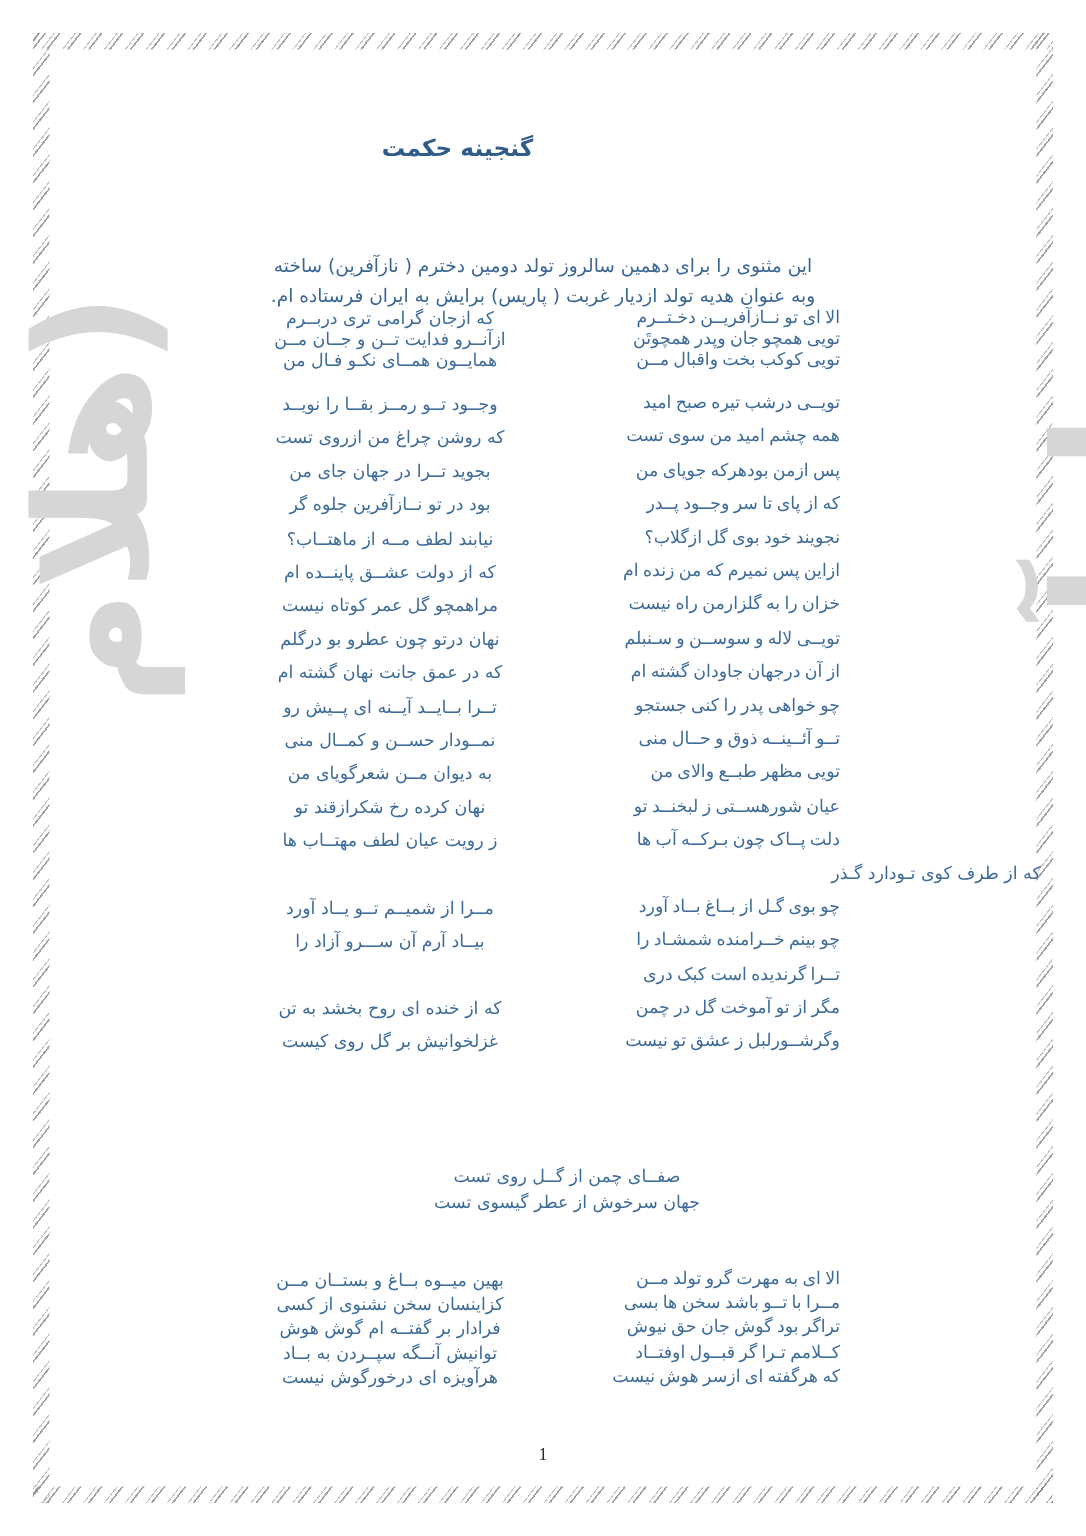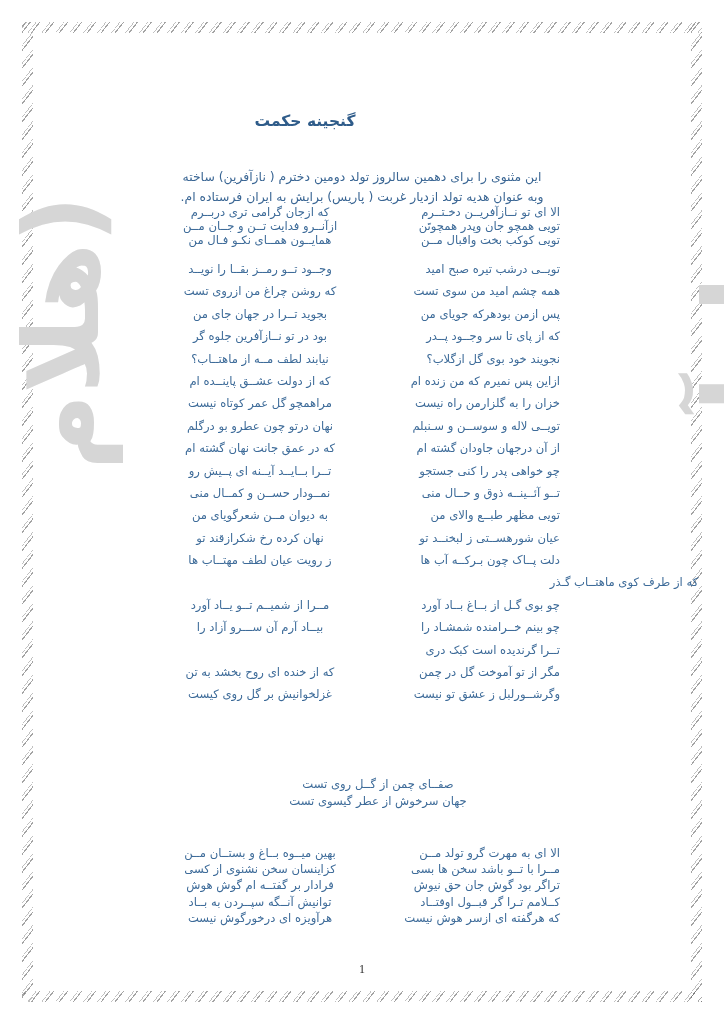--- a/index.html
+++ b/index.html
@@ -95,21 +95,21 @@
     position: absolute;
     left: 0;
     top: 0;
     width: 724px;
     height: 1024px;
     z-index: 2;
   }
 
   .doc-title {
     position: absolute;
-    top: 112px;
+    top: 90px;
     left: 0;
     width: 610px;
     text-align: center;
     font-size: 15.5px;
     font-weight: 700;
     color: #2f5c8a;
     letter-spacing: 1px;
   }
 
   .intro {
@@ -141,20 +141,21 @@
   }
   .hemi {
     white-space: nowrap;
     text-align: center;
   }
   .hemi-a {           
     width: 200px;
     margin-right: 164px;
     text-align: right;
     direction: rtl;
+    font-family: Liberation Serif, serif;
   }
   .hemi-b {           
     width: 200px;
     direction: rtl;
   }
 
   .blk-a .couplet { height: 14px; line-height: 14px; }
   .blk-b .couplet { height: 22.4px; line-height: 22.4px; }
   .blk-c .couplet { height: 16.2px; line-height: 16.2px; }
 
@@ -270,21 +271,21 @@
       </div>
       <div class="couplet">
         <span class="hemi hemi-a">عیان شورهســتی ز لبخنــد تو</span>
         <span class="hemi hemi-b">نهان کرده رخ شکرازقند تو</span>
       </div>
       <div class="couplet">
         <span class="hemi hemi-a">دلت پــاک چون بـرکــه  آب ها</span>
         <span class="hemi hemi-b">ز رویت عیان لطف مهتــاب ها</span>
       </div>
       <div class="couplet">
-        <span class="hemi hemi-b">که از طرف کوی ماهتــاب گـذر</span>
+        <span class="hemi hemi-b">که از طرف کوی تـودارد گـذر</span>
       </div>
       <div class="couplet">
         <span class="hemi hemi-a">چو بوی گـل از بــاغ بــاد آورد</span>
         <span class="hemi hemi-b">مــرا از شمیــم تــو یــاد آورد</span>
       </div>
       <div class="couplet">
         <span class="hemi hemi-a">چو بینم خــرامنده شمشـاد را</span>
         <span class="hemi hemi-b">بیــاد آرم آن ســـرو  آزاد  را</span>
       </div>
       <div class="couplet">

